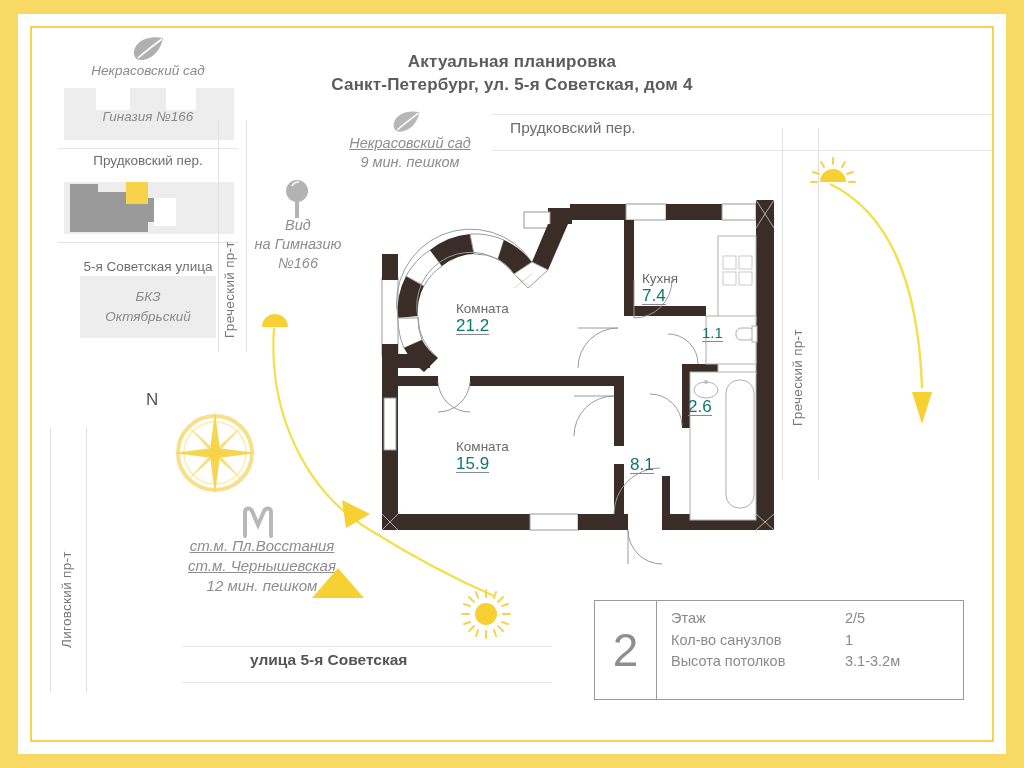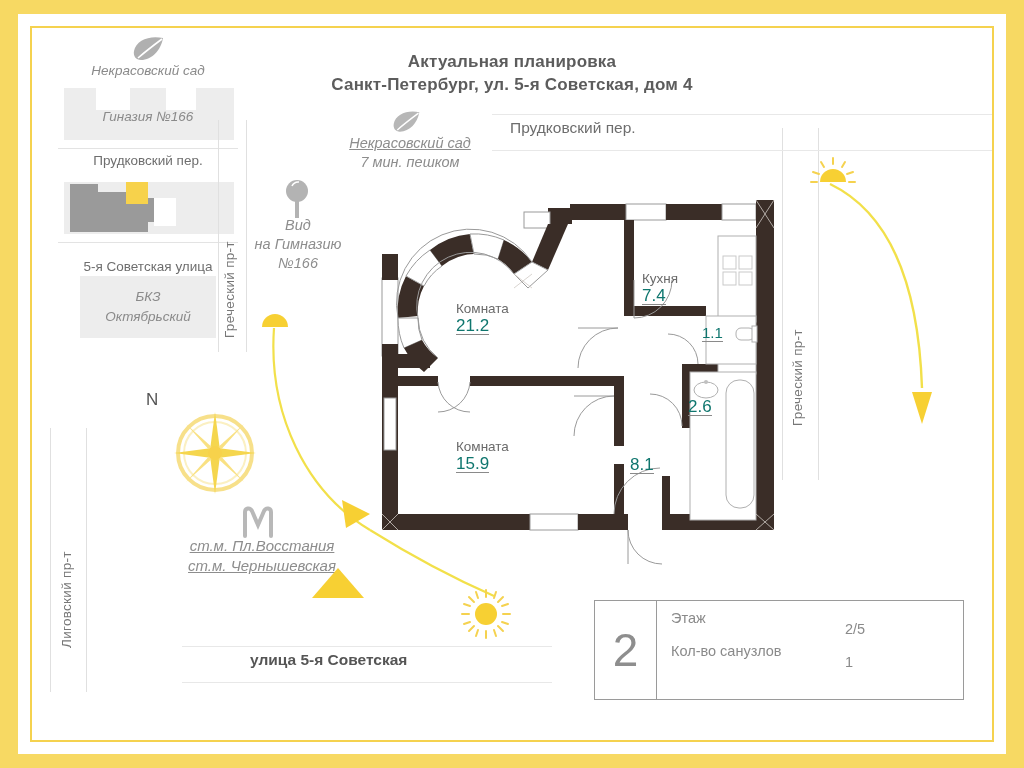--- a/index.html
+++ b/index.html
@@ -71,21 +71,21 @@
   }
   #info-num{
     width:62px; display:flex; align-items:center; justify-content:center;
     font-size:46px; color:#8e8e8e; border-right:1.5px solid #9a9a9a;
   }
   #info-rows{ flex:1; padding:7px 10px 7px 14px; }
   .info-row{
     display:flex; justify-content:space-between; font-size:14.5px;
     color:#8a8a8a; line-height:21.5px;
   }
-  .info-row .val{ width:108px; text-align:left; color:#8a8a8a;margin-top:11px; }
+  .info-row .val{ width:108px; text-align:left; color:#8a8a8a; }
   
   #compass{ position:absolute; left:140px; top:382px; width:86px; height:86px; }
   #compass-n{
     position:absolute; left:114px; top:362px; font-size:17px; color:#555;
   }
   
   #plan{ position:absolute; left:330px; top:130px; width:420px; height:430px; }
   .rlabel{
     position:absolute; text-align:left; color:#6a6a6a;
     font-size:13.5px; line-height:17px; white-space:nowrap;
@@ -165,21 +165,21 @@
     <div class="street-big" style="left:218px; top:623px; font-weight:bold; color:#555;">улица 5-я Советская</div>
 
     <span class="leaf" style="left:360px; top:82px;">
       <svg width="30" height="24" viewBox="0 0 34 26">
         <path d="M31 2 C18 -1 4 4 2 15 C1 20 4 24 9 24 C20 24 29 14 31 2 Z" fill="#b7b7b7"></path>
         <path d="M30 3 C22 9 14 15 6 22" stroke="#ffffff" stroke-width="1.6" fill="none"></path>
       </svg>
     </span>
     <div class="anno" style="left:208px; top:106px; width:340px;">
       <div class="u">Некрасовский сад</div>
-      <div>7 мин. пешком</div>
+      <div>9 мин. пешком</div>
     </div>
 
     <span style="position:absolute; left:252px; top:150px;">
       <svg width="26" height="42" viewBox="0 0 26 42">
         <circle cx="13" cy="13" r="11" fill="#b3b3b3"></circle>
         <path d="M8 8 a7 7 0 0 1 7 -4" stroke="#ffffff" stroke-width="1.6" fill="none"></path>
         <rect x="11" y="22" width="4" height="18" fill="#b3b3b3"></rect>
       </svg>
     </span>
     <div class="anno" style="left:190px; top:188px; width:152px;">
@@ -189,20 +189,21 @@
     </div>
 
     <span style="position:absolute; left:208px; top:478px;">
       <svg width="36" height="34" viewBox="0 0 36 34">
         <path d="M5 30 L5 6 C5 2 10 1 12 5 L18 19 L24 5 C26 1 31 2 31 6 L31 30" stroke="#b8b8b8" stroke-width="4" fill="none" stroke-linecap="round"></path>
       </svg>
     </span>
     <div class="anno" style="left:90px; top:508px; width:280px; font-size:15px; line-height:20px;">
       <div class="u">ст.м. Пл.Восстания</div>
       <div class="u">ст.м. Чернышевская</div>
+      <div>12 мин. пешком</div>
     </div>
 
     <div id="compass-n">N</div>
     <div id="compass">
       <svg width="86" height="86" viewBox="0 0 86 86">
         <circle cx="43" cy="43" r="37" fill="none" stroke="#f7e08a" stroke-width="4"></circle>
         <circle cx="43" cy="43" r="31" fill="none" stroke="#fbf0c2" stroke-width="2"></circle>
         <g fill="#f5d64e">
           <path d="M43 2 L48 40 L43 44 L38 40 Z"></path>
           <path d="M84 43 L46 48 L42 43 L46 38 Z"></path>
@@ -448,17 +449,21 @@
       <div id="info-num">2</div>
       <div id="info-rows">
         <div class="info-row">
           <span>Этаж</span>
           <span class="val">2/5</span>
         </div>
         <div class="info-row">
           <span>Кол-во санузлов</span>
           <span class="val">1</span>
         </div>
+        <div class="info-row">
+          <span>Высота потолков</span>
+          <span class="val">3.1-3.2м</span>
+        </div>
       </div>
     </div>
 
   </div>
 </div>
 
 </body></html>

